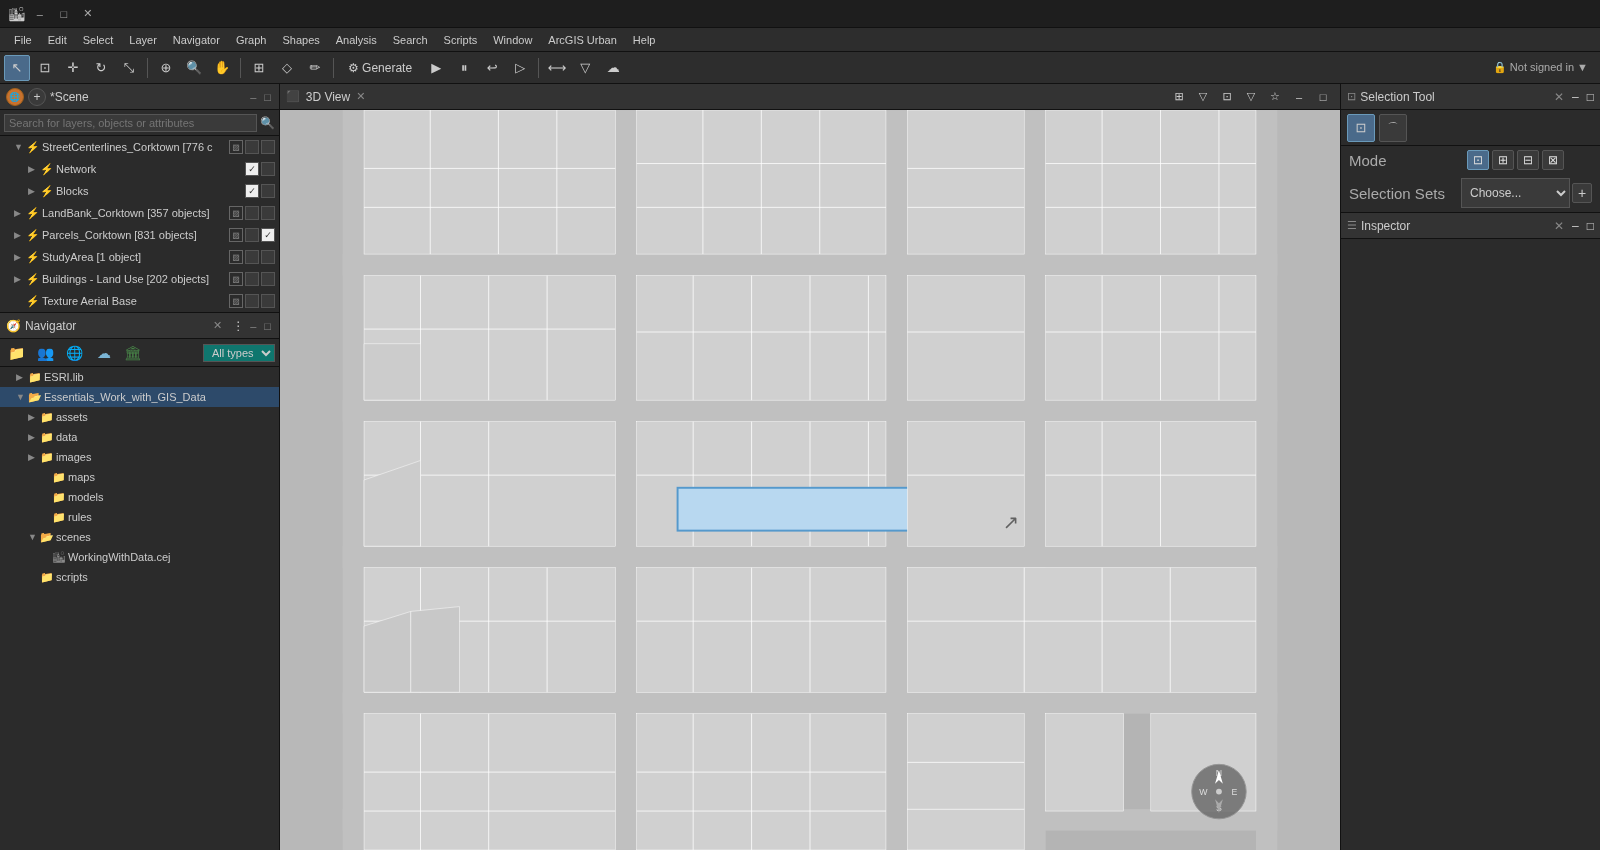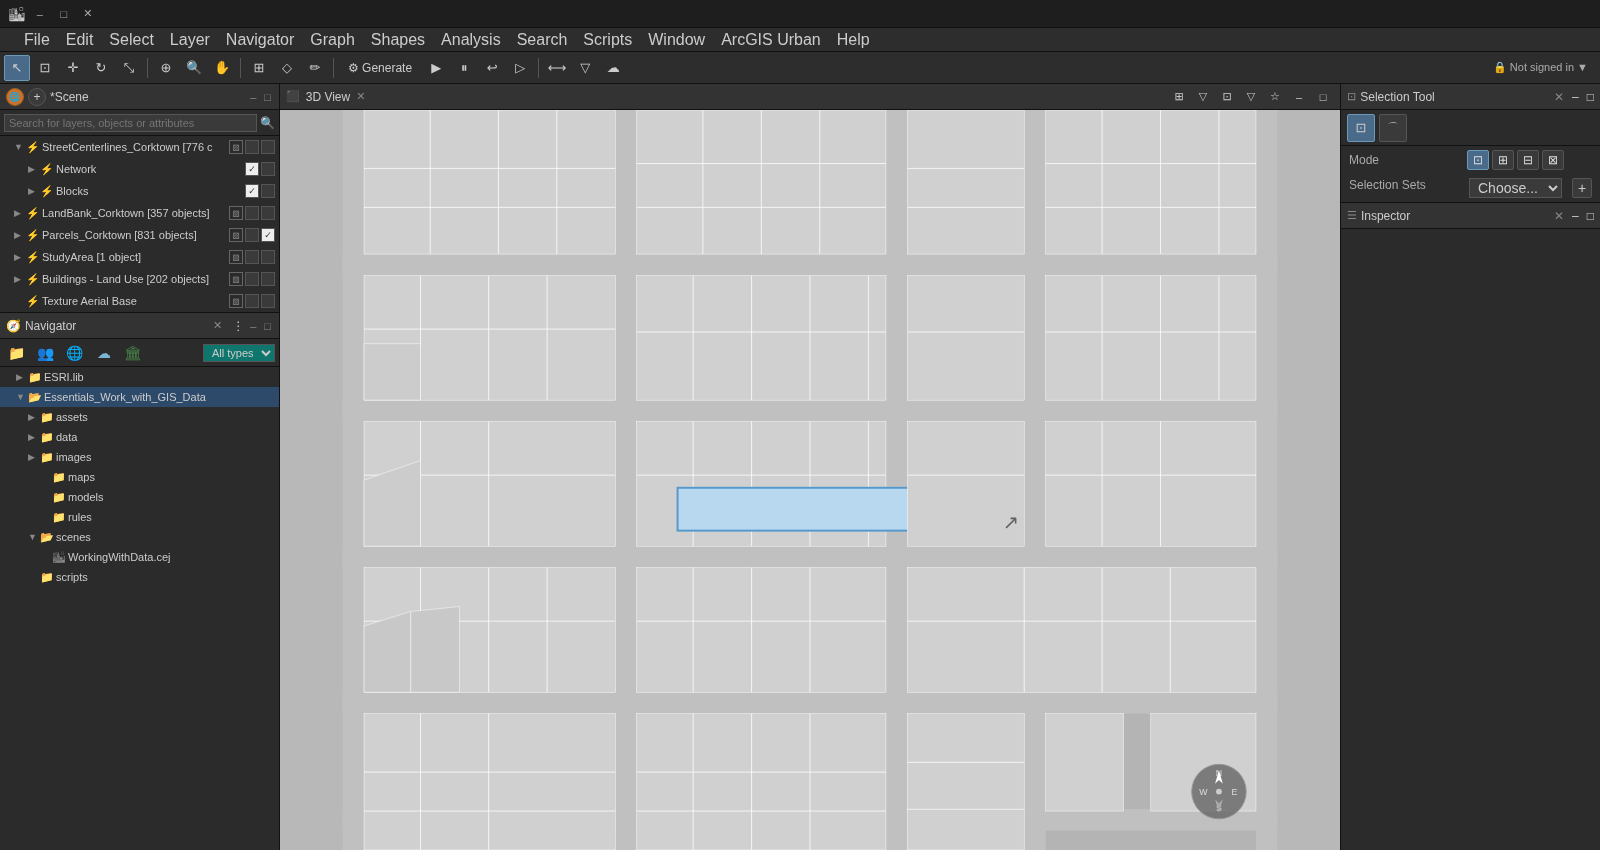--- a/index.html
+++ b/index.html
@@ -20,22 +20,22 @@
     #title-bar .title-text { flex: 1; }
     #title-bar .win-controls { display: flex; gap: 8px; }
     #title-bar .win-btn { width: 16px; height: 16px; display: flex; align-items: center; justify-content: center; font-size: 11px; cursor: pointer; color: #aaa; }
 
     
     #menu-bar {
       height: 24px;
       background: #2d2d2d;
       display: flex;
       align-items: center;
-      padding: 0 16px;
-      font-size: 16px;
+      padding: 0 6px;
+      font-size: 11px;
       border-bottom: 1px solid #111;
     }
     .menu-item {
       padding: 2px 8px;
       cursor: pointer;
       color: #ccc;
     }
 
     
     #toolbar {
@@ -271,21 +271,21 @@
     }
     .st-btn.active { background: #4a6a8a; border-color: #6a9aba; }
 
     .st-row {
       display: flex;
       align-items: center;
       padding: 4px 8px;
       gap: 8px;
       min-height: 26px;
     }
-    .st-label { color: #aaa; font-size: 12px; width: 110px; flex-shrink: 0; }
+    .st-label { color: #aaa; font-size: 15px; width: 110px; flex-shrink: 0; }
     .st-mode-btns { display: flex; gap: 3px; }
     .st-mode-btn {
       width: 22px; height: 20px;
       display: flex; align-items: center; justify-content: center;
       cursor: pointer; font-size: 12px;
       border: 1px solid #555;
       background: #3a3a3a;
       border-radius: 2px;
     }
     .st-mode-btn.active { background: #4a6a8a; border-color: #6a9aba; }
@@ -301,31 +301,31 @@
       width: 14px; height: 14px;
       background: #aaa;
       border-radius: 50%;
       position: absolute;
       top: 1px; left: 1px;
       transition: left 0.1s;
     }
 
     .st-select-row {
       display: flex;
-      align-items: flex-start;
+      align-items: center;
       padding: 4px 8px;
-      gap: 10px;
+      gap: 2px;
     }
     .st-dropdown {
       flex: 1;
       background: #3a3a3a;
       border: 1px solid #555;
       color: #ccc;
-      font-size: 14px;
-      padding: 0 4px;
+      font-size: 12px;
+      padding: 6px 4px;
       outline: none;
     }
     .st-add-btn {
       width: 20px; height: 20px;
       display: flex; align-items: center; justify-content: center;
       cursor: pointer; font-size: 14px;
       border: 1px solid #555;
       background: #3a3a3a;
       color: #ccc;
       border-radius: 2px;

